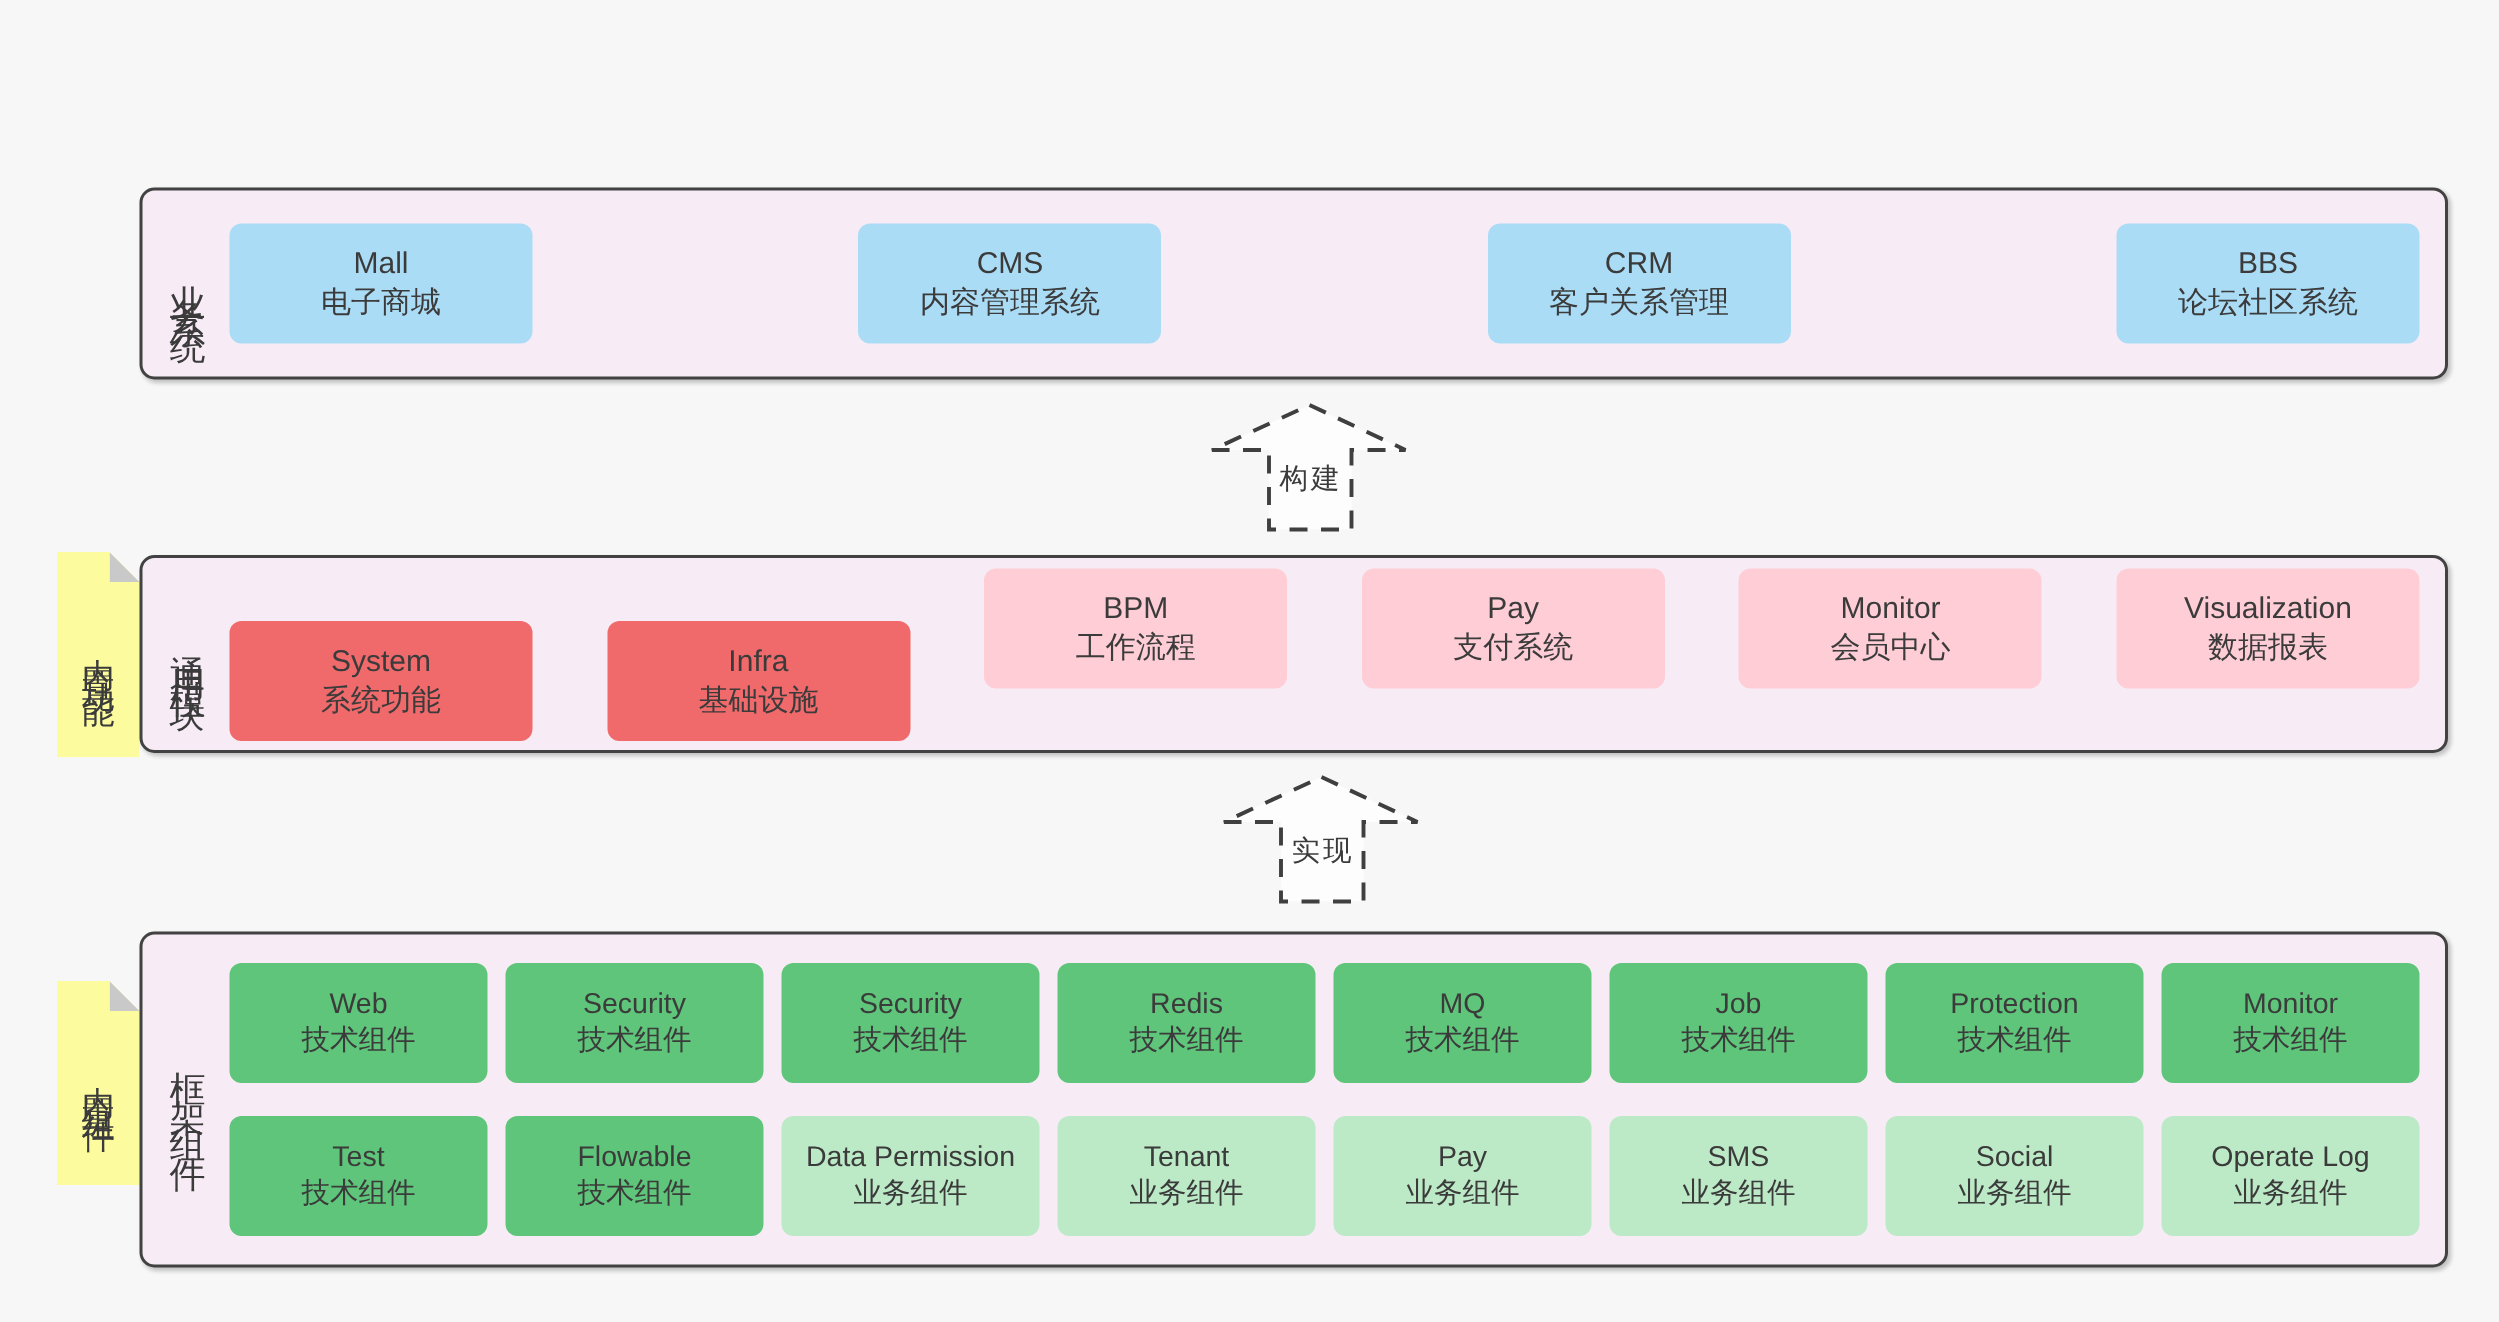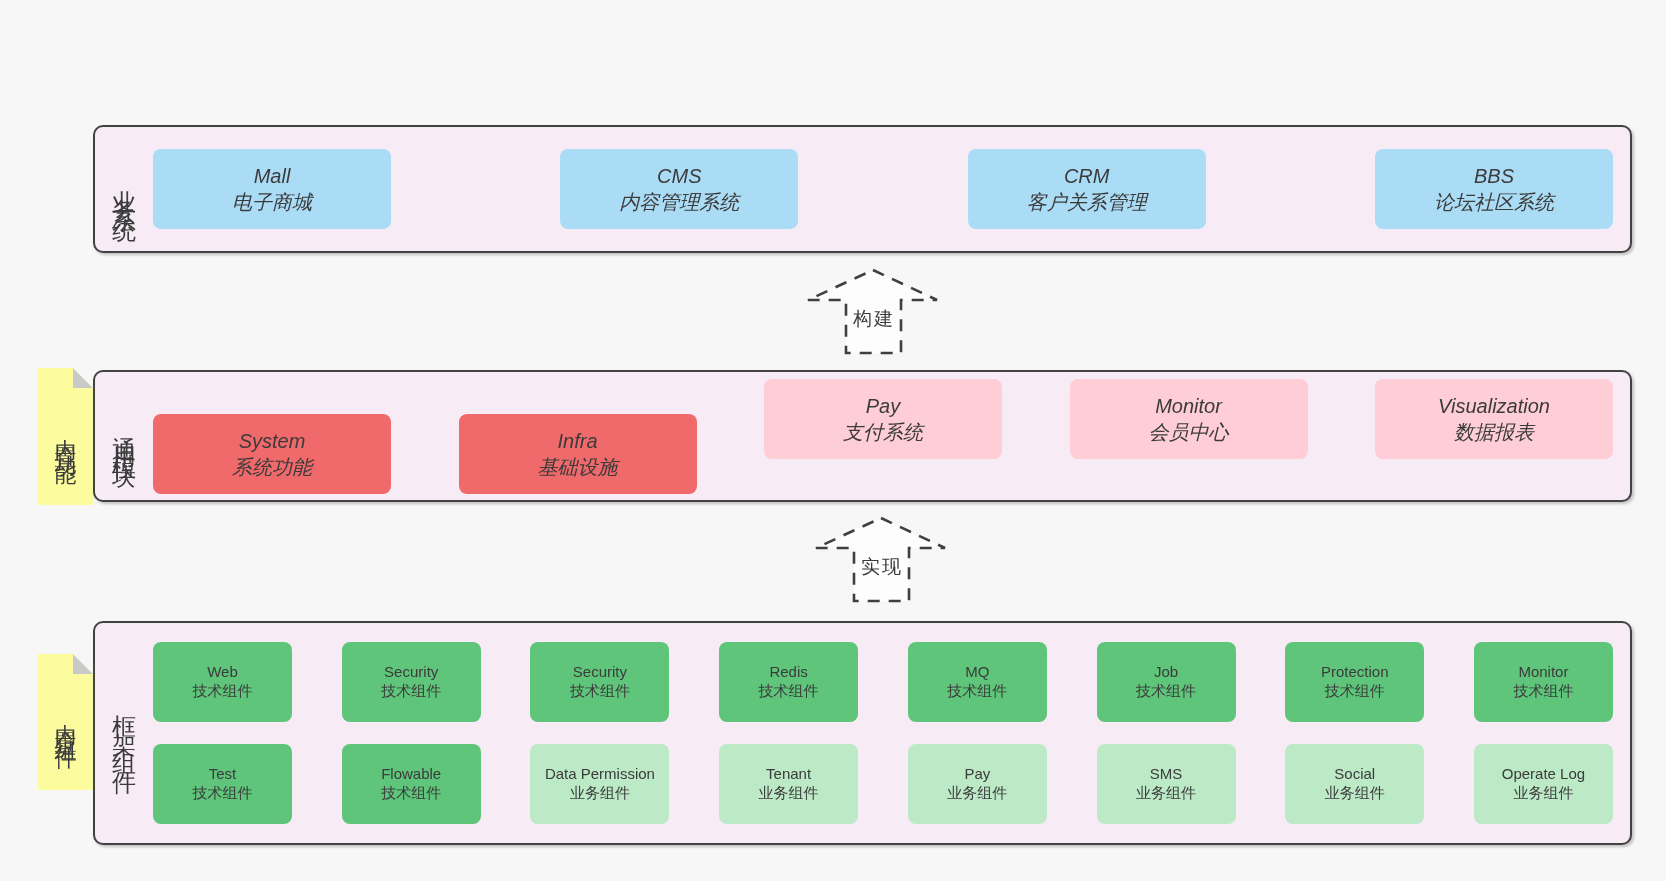--- a/index.html
+++ b/index.html
@@ -28,22 +28,22 @@
   }
   #panel-framework .panel-label{letter-spacing:19px;}
   .panel-content{flex:1;display:flex;flex-direction:column;justify-content:center;gap:22px;padding-right:17px;}
   .box-row{display:flex;justify-content:space-between;}
   
   .box{
     height:80px;border-radius:8px;box-sizing:border-box;padding:2px 14px;
     display:flex;flex-direction:column;align-items:center;justify-content:center;
     text-align:center;font-size:20px;line-height:1.3;
   }
-  .row-6 .box{width:238px;font-style:italic;}
-  .row-8 .box{width:139px;font-size:15px;line-height:1.25;}
+  .row-6 .box{width:202px;}
+  .row-8 .box{width:172px;font-size:19px;line-height:1.25;}
   .box-blue{background:var(--blue,#abdcf6);}
   .box-red{background:var(--red,#f0696b);margin-top:35px;}
   .box-pink{background:var(--pink,#fecdd6);}
   .box-green-dark{background:var(--green-dark,#5ec57a);}
   .box-green-light{background:var(--green-light,#bce9c6);}
   
   .note{
     position:absolute;left:38px;width:55px;z-index:1;
     background:var(--note-yellow,#fcfc9e);
     display:flex;align-items:center;justify-content:center;
@@ -118,20 +118,24 @@
       <div class="box-row row-6">
           <div class="box box-red">
             <div class="box-title">System</div>
             <div class="box-subtitle">系统功能</div>
           </div>
           <div class="box box-red">
             <div class="box-title">Infra</div>
             <div class="box-subtitle">基础设施</div>
           </div>
           <div class="box box-pink">
+            <div class="box-title">BPM</div>
+            <div class="box-subtitle">工作流程</div>
+          </div>
+          <div class="box box-pink">
             <div class="box-title">Pay</div>
             <div class="box-subtitle">支付系统</div>
           </div>
           <div class="box box-pink">
             <div class="box-title">Monitor</div>
             <div class="box-subtitle">会员中心</div>
           </div>
           <div class="box box-pink">
             <div class="box-title">Visualization</div>
             <div class="box-subtitle">数据报表</div>

